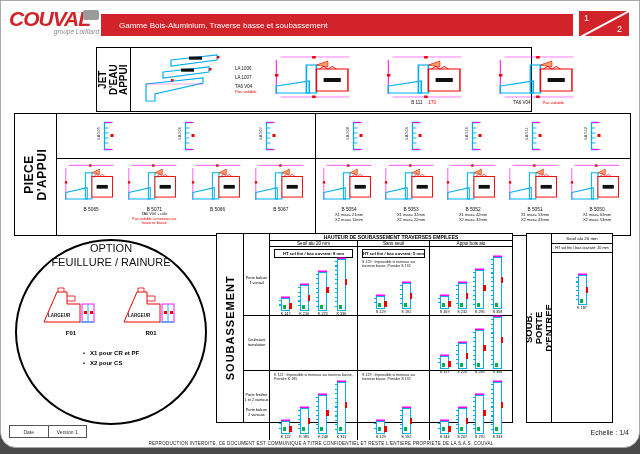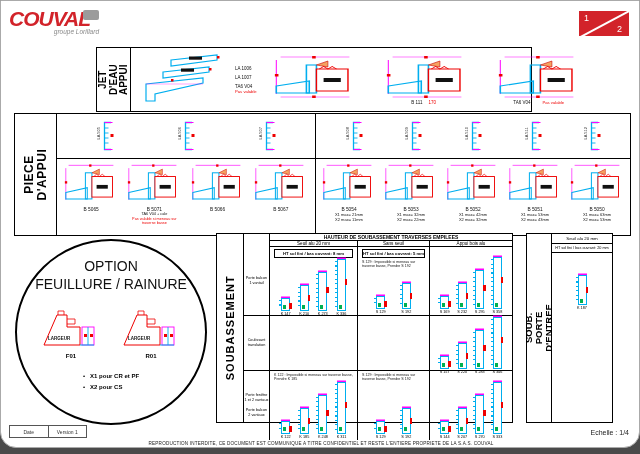--- a/index.html
+++ b/index.html
@@ -54,21 +54,21 @@
   .botrow-zone { align-items:flex-start; justify-content:space-evenly; padding-top:3px; }
   .psec { display:flex; flex-direction:column; align-items:center; width:58px; }
   .psec .cap-ref { font-size:4.8px; margin-top:1px; }
   .psec .xline { font-size:4px; color:#111; line-height:1.25; }
   .psec .nline { font-size:3.8px; color:#111; line-height:1.2; text-align:center; }
   .psec .wline { font-size:3.8px; color:#e00; line-height:1.2; text-align:center; max-width:66px; }
 
   
   .circle { position:absolute; left:14px; top:238px; width:192px; height:186px; border:2px solid #000;
             border-radius:50%; display:flex; flex-direction:column; align-items:center; }
-  .circle-title { margin-top:16px; font-size:14px; color:#111; text-align:center; white-space:pre-line; line-height:1.3; }
+  .circle-title { margin-top:0; font-size:11px; color:#111; text-align:center; white-space:pre-line; line-height:1.3; }
   .circle-draws { display:flex; gap:18px; margin-top:14px; }
   .cdraw { display:flex; flex-direction:column; align-items:center; }
   .cdraw-cap { font-size:6px; font-weight:bold; margin-top:2px; }
   .bullets { margin-top:12px; }
   .bullet { font-size:6px; font-weight:bold; display:flex; gap:5px; line-height:1.7; }
   .bullet .dot { font-size:6px; }
 
   
   .tbl { left:215px; top:232px; width:297px; height:190px; border-width:1.4px; }
   .tbl .vcol { width:27px; }
@@ -127,20 +127,23 @@
 </head>
 <body>
 
 <div class="sheet">
 
   <div class="logo">
     <div class="logo-box"></div>
     <div class="logo-name">COUVAL</div>
     <div class="logo-tag">groupe Lorillard</div>
   </div>
+  <div class="titlebar">
+    <span>Gamme Bois-Aluminium, Traverse basse et soubassement</span>
+  </div>
   <div class="pagebox">
     <div class="diag"></div>
     <div class="p1">1</div>
     <div class="p2">2</div>
   </div>
 
   <div class="secbox boxA">
     <div class="vcol">
       <div class="vtext">JET D'EAU
 APPUI</div>

